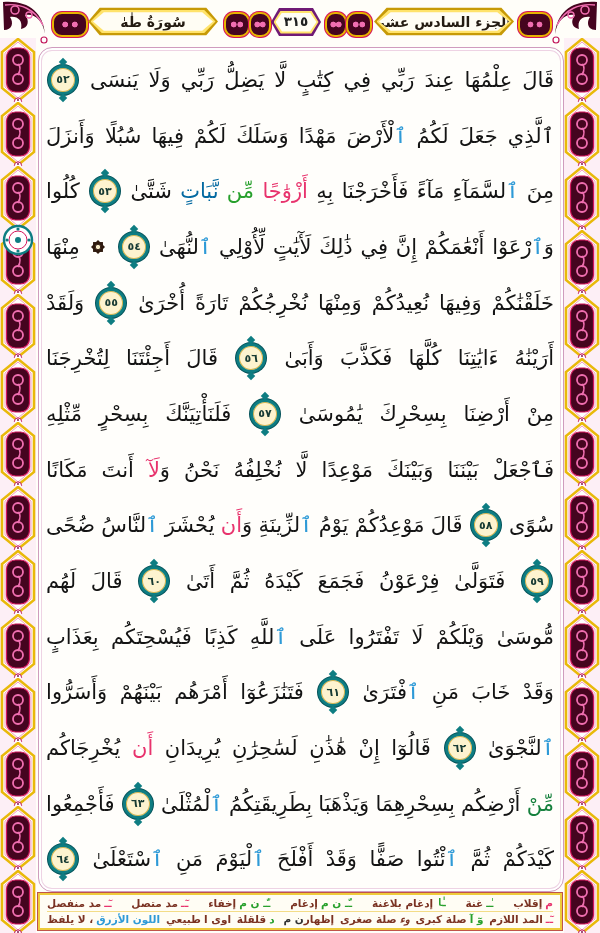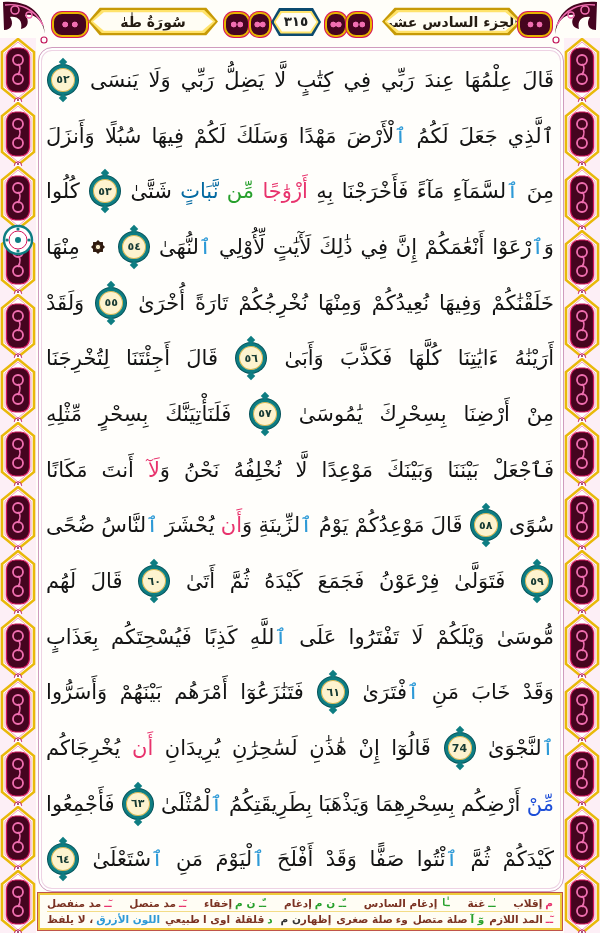--- a/index.html
+++ b/index.html
@@ -14,21 +14,21 @@
   
   .header{position:absolute;left:0;top:0;width:600px;height:46px;background:transparent;}
   .cart{position:absolute;top:6px;height:31px;}
   .cart,.cart .mid,.cart .in{clip-path:polygon(0% 50%,9% 6%,91% 6%,100% 50%,91% 94%,9% 94%);}
   .cart{background:#c79a06;}
   .cart .mid{position:absolute;inset:2.5px;background:#ffe36b;}
   .cart .in{position:absolute;inset:5px;background:#fffdf4;display:flex;align-items:center;justify-content:center;}
   .cart .txt{font-size:14px;font-weight:bold;color:#241b12;white-space:nowrap;line-height:1;}
   .hex{position:absolute;top:8px;height:28px;}
   .hex,.hex .mid,.hex .in{clip-path:polygon(0 50%,16% 0,84% 0,100% 50%,84% 100%,16% 100%);}
-  .hex{background:#0c4a6e;}
+  .hex{background:#701a75;}
   .hex .mid{position:absolute;inset:2.5px;background:#ffe36b;}
   .hex .in{position:absolute;inset:4.5px;background:#fffdf4;display:flex;align-items:center;justify-content:center;}
   .hex .txt{font-size:13.5px;font-weight:bold;color:#202020;line-height:1;}
   .capsule{position:absolute;border-radius:10px;background:
       radial-gradient(circle at 35% 50%, #f06eb0 2.6px, rgba(0,0,0,0) 3.2px),
       radial-gradient(circle at 65% 50%, #f06eb0 2.6px, rgba(0,0,0,0) 3.2px),
       #45041f;
       border:2px solid #e8b400;box-shadow:0 0 0 1px #d4145a;}
   
   .panel{position:absolute;left:38px;top:47px;width:524px;height:843px;
@@ -133,21 +133,21 @@
     <div class="capsule" style="left:224px;top:12px;width:22px;height:21px;"></div>
     <div class="capsule" style="left:249px;top:12px;width:18px;height:21px;"></div>
     <div class="hex" style="left:271px;width:50px;">
       <div class="mid"></div>
         <div class="in">
         <span class="txt">٣١٥</span>
       </div>
     </div>
     <div class="capsule" style="left:325px;top:12px;width:18px;height:21px;"></div>
     <div class="capsule" style="left:346px;top:12px;width:22px;height:21px;"></div>
-    <div class="cart" style="left:374px;width:140px;margin-left:8px;">
+    <div class="cart" style="left:374px;width:140px;">
       <div class="mid"></div>
         <div class="in">
         <span class="txt">الجزء السادس عشر</span>
       </div>
     </div>
     <div class="capsule" style="left:518px;top:12px;width:30px;height:21px;"></div>
   </div>
 
   <div class="panel"></div>
 
@@ -307,31 +307,31 @@
         <span class="w"><span>مَنِ</span></span>
         <span class="w"><span style="color: rgb(46, 154, 215);">ٱ</span><span>فْتَرَىٰ</span></span>
         <span class="vb">٦١</span>
         <span class="w"><span>فَتَنَٰزَعُوٓا</span></span>
         <span class="w"><span>أَمْرَهُم</span></span>
         <span class="w"><span>بَيْنَهُمْ</span></span>
         <span class="w"><span>وَأَسَرُّوا</span></span>
       </div>
       <div class="qline" dir="rtl">
         <span class="w"><span style="color: rgb(46, 154, 215);">ٱ</span><span>لنَّجْوَىٰ</span></span>
-        <span class="vb">74</span>
+        <span class="vb">٦٢</span>
         <span class="w"><span>قَالُوٓا</span></span>
         <span class="w"><span>إِنْ</span></span>
         <span class="w"><span>هَٰذَٰنِ</span></span>
         <span class="w"><span>لَسَٰحِرَٰنِ</span></span>
         <span class="w"><span>يُرِيدَانِ</span></span>
         <span class="w"><span style="color: rgb(232, 51, 109);">أَن</span></span>
         <span class="w"><span>يُخْرِجَاكُم</span></span>
       </div>
       <div class="qline" dir="rtl">
-        <span class="w"><span style="color: #1d4ed8;">مِّنْ</span></span>
+        <span class="w"><span style="color: #15803d;">مِّنْ</span></span>
         <span class="w"><span>أَرْضِكُم</span></span>
         <span class="w"><span>بِسِحْرِهِمَا</span></span>
         <span class="w"><span>وَيَذْهَبَا</span></span>
         <span class="w"><span>بِطَرِيقَتِكُمُ</span></span>
         <span class="w"><span style="color: rgb(46, 154, 215);">ٱ</span><span>لْمُثْلَىٰ</span></span>
         <span class="vb">٦٣</span>
         <span class="w"><span>فَأَجْمِعُوا</span></span>
       </div>
       <div class="qline" dir="rtl">
         <span class="w"><span>كَيْدَكُمْ</span></span>
@@ -352,21 +352,21 @@
         <span class="litem">
           <span class="lsym" style="color: rgb(232, 51, 109);">م</span>
           <span class="llbl">إقلاب</span>
         </span>
         <span class="litem">
           <span class="lsym" style="color: rgb(39, 160, 44);">ـٰـ</span>
           <span class="llbl">غنة</span>
         </span>
         <span class="litem">
           <span class="lsym" style="color: rgb(39, 160, 44); font-family: Liberation Mono, monospace;">ـٰا</span>
-          <span class="llbl">إدغام السادس</span>
+          <span class="llbl">إدغام بلاغنة</span>
         </span>
         <span class="litem">
           <span class="lsym" style="color: rgb(39, 160, 44);">ـّـ ن م</span>
           <span class="llbl">إدغام</span>
         </span>
         <span class="litem">
           <span class="lsym" style="color: rgb(39, 160, 44);">ـّـ ن م</span>
           <span class="llbl">إخفاء</span>
         </span>
         <span class="litem">
@@ -378,24 +378,24 @@
           <span class="llbl">مد منفصل</span>
         </span>
       </div>
     <div class="lrow">
         <span class="litem">
           <span class="lsym" style="color: rgb(232, 51, 109);">ـٓـ</span>
           <span class="llbl">المد اللازم</span>
         </span>
         <span class="litem">
           <span class="lsym" style="color: rgb(39, 160, 44);">وٓ آ</span>
-          <span class="llbl">صلة متصل</span>
-        </span>
-        <span class="litem">
-          <span class="lsym" style="color: rgb(122, 50, 34);">وء</span>
+          <span class="llbl">صلة كبرى</span>
+        </span>
+        <span class="litem">
+          <span class="lsym" style="color: rgb(122, 50, 34); font-style: italic;">وء</span>
           <span class="llbl">صلة صغرى</span>
         </span>
         <span class="litem">
           <span class="llbl">إظهار</span>
           <span class="lsym" style="color: rgb(51, 51, 51);">ن م</span>
         </span>
         <span class="litem">
           <span class="lsym" style="color: rgb(39, 160, 44);">د</span>
           <span class="llbl">قلقلة</span>
         </span>

